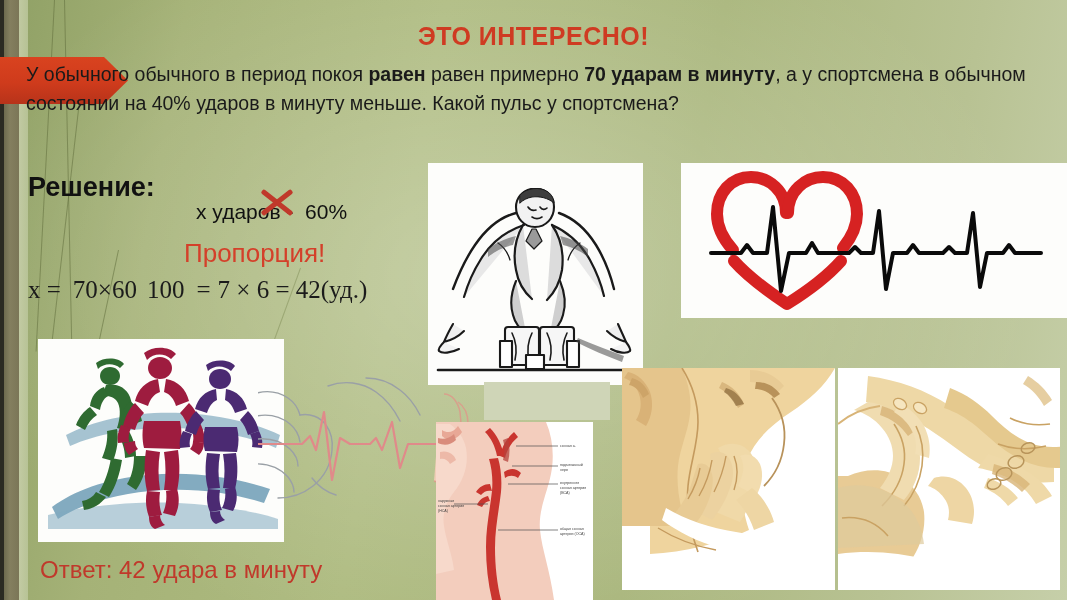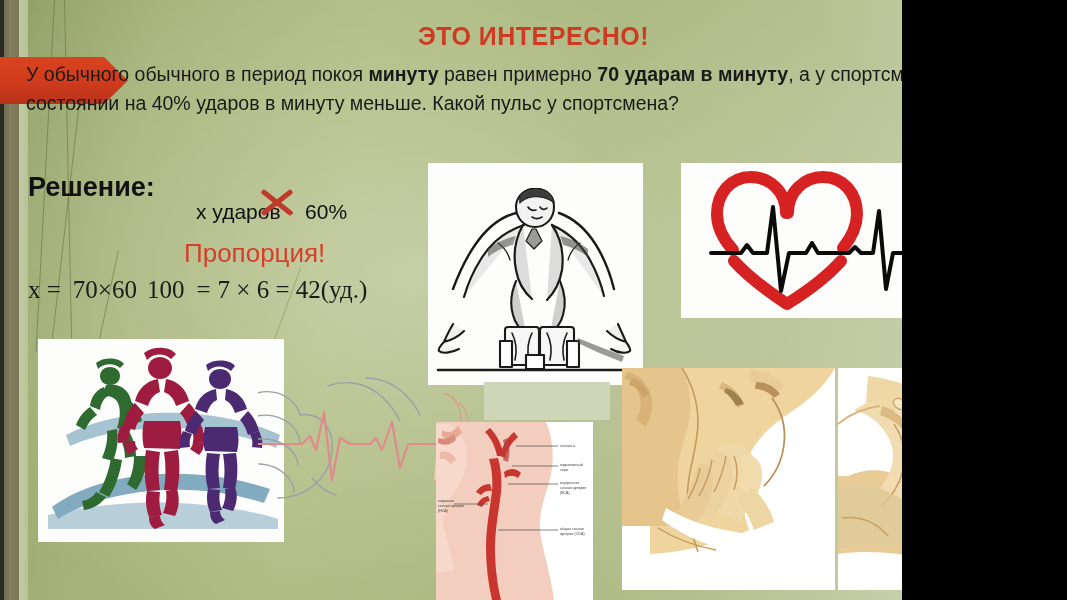--- a/index.html
+++ b/index.html
@@ -2,21 +2,21 @@
 <html><head>
 <meta charset="utf-8">
 <style>
   html,body{margin:0;padding:0;}
   body{
     width:1067px;height:600px;overflow:hidden;
     font-family:"Liberation Sans", sans-serif;
     background:#000;
   }
   .slide{
-    position:relative;width:902px;height:600px;overflow:hidden;
+    position:relative;width:1067px;height:600px;overflow:hidden;
     background:
       radial-gradient(ellipse 760px 520px at 46% 46%, rgba(255,255,255,0.30) 0%, rgba(255,255,255,0.10) 46%, rgba(255,255,255,0) 72%),
       linear-gradient(100deg, #8fa065 0%, #a5b277 16%, #aebb80 38%, #a9b67c 62%, #b8c293 84%, #c6cfa9 100%);
   }
   
   .edge-dark{position:absolute;left:4px;top:0;width:15px;height:600px;
     background:linear-gradient(90deg,#6d6a4e 0%,#847f5f 40%,#7b7657 100%);}
   .edge-light{position:absolute;left:19px;top:0;width:9px;height:600px;
     background:linear-gradient(90deg,#c9d0ac 0%,#bcc79c 100%);opacity:.85;}
   .edge-black{position:absolute;left:0;top:0;width:4px;height:600px;background:#2b2a22;}
@@ -85,41 +85,42 @@
   <div class="blade b2"></div>
   <div class="blade b3"></div>
   <div class="blade b4"></div>
   <div class="blade b5"></div>
   <div class="blade b6"></div>
 
   <div class="title">ЭТО ИНТЕРЕСНО!</div>
 
   <div class="arrow"></div>
 
-  <div class="prompt"><span>У обычного обычного в период покоя </span><b>минуту</b><span> равен примерно </span><b>70 ударам в минуту</b><span>, а у спортсмена в обычном состоянии на 40% ударов в минуту меньше. Какой пульс у спортсмена?</span></div>
+  <div class="prompt"><span>У обычного обычного в период покоя </span><b>равен</b><span> равен примерно </span><b>70 ударам в минуту</b><span>, а у спортсмена в обычном состоянии на 40% ударов в минуту меньше. Какой пульс у спортсмена?</span></div>
 
   <div class="sol-label">Решение:</div>
   <div class="sol-l2">х ударов -  60%</div>
   <div class="cross">
       <i></i>
       <i></i>
     </div>
   <div class="prop">Пропорция!</div>
 
   <div class="formula">
     <span>х =</span>
     <span class="frac">
       <span class="num">70×60</span>
       <span class="bar"></span>
       <span class="den">100</span>
     </span>
     <span>=</span>
     <span>7 × 6 = 42(уд.)</span>
   </div>
 
+  <div class="answer">Ответ: 42 удара в минуту</div>
 
   <div class="panel p-sprinter">
     <svg viewBox="0 0 215 222" width="215" height="222">
       <g fill="none" stroke="#1a1a1a" stroke-width="2.1" stroke-linecap="round" stroke-linejoin="round">
         <path d="M103 26c-9 2-15 9-15 18 0 11 8 20 19 20s19-9 19-20c0-10-7-18-17-18z" fill="#f2f2f2"></path>
         <path d="M92 32c6-7 20-9 28-3 4 3 6 7 6 11-6-5-14-7-22-6-5 1-9 3-12 6z" fill="#3d3d3d" stroke-width="1"></path>
         <path d="M100 44c2 3 5 4 8 3M112 44c2 3 5 3 7 1" stroke-width="1.6"></path>
         <path d="M104 54c3 2 7 2 10 0" stroke-width="1.6"></path>
         <path d="M88 50C72 54 58 66 47 82c-9 13-16 28-22 44" fill="none" stroke-width="2.4"></path>
         <path d="M96 62c-18 6-33 18-43 34-7 11-13 24-17 38" fill="#e8e8e8" stroke-width="2.2"></path>

